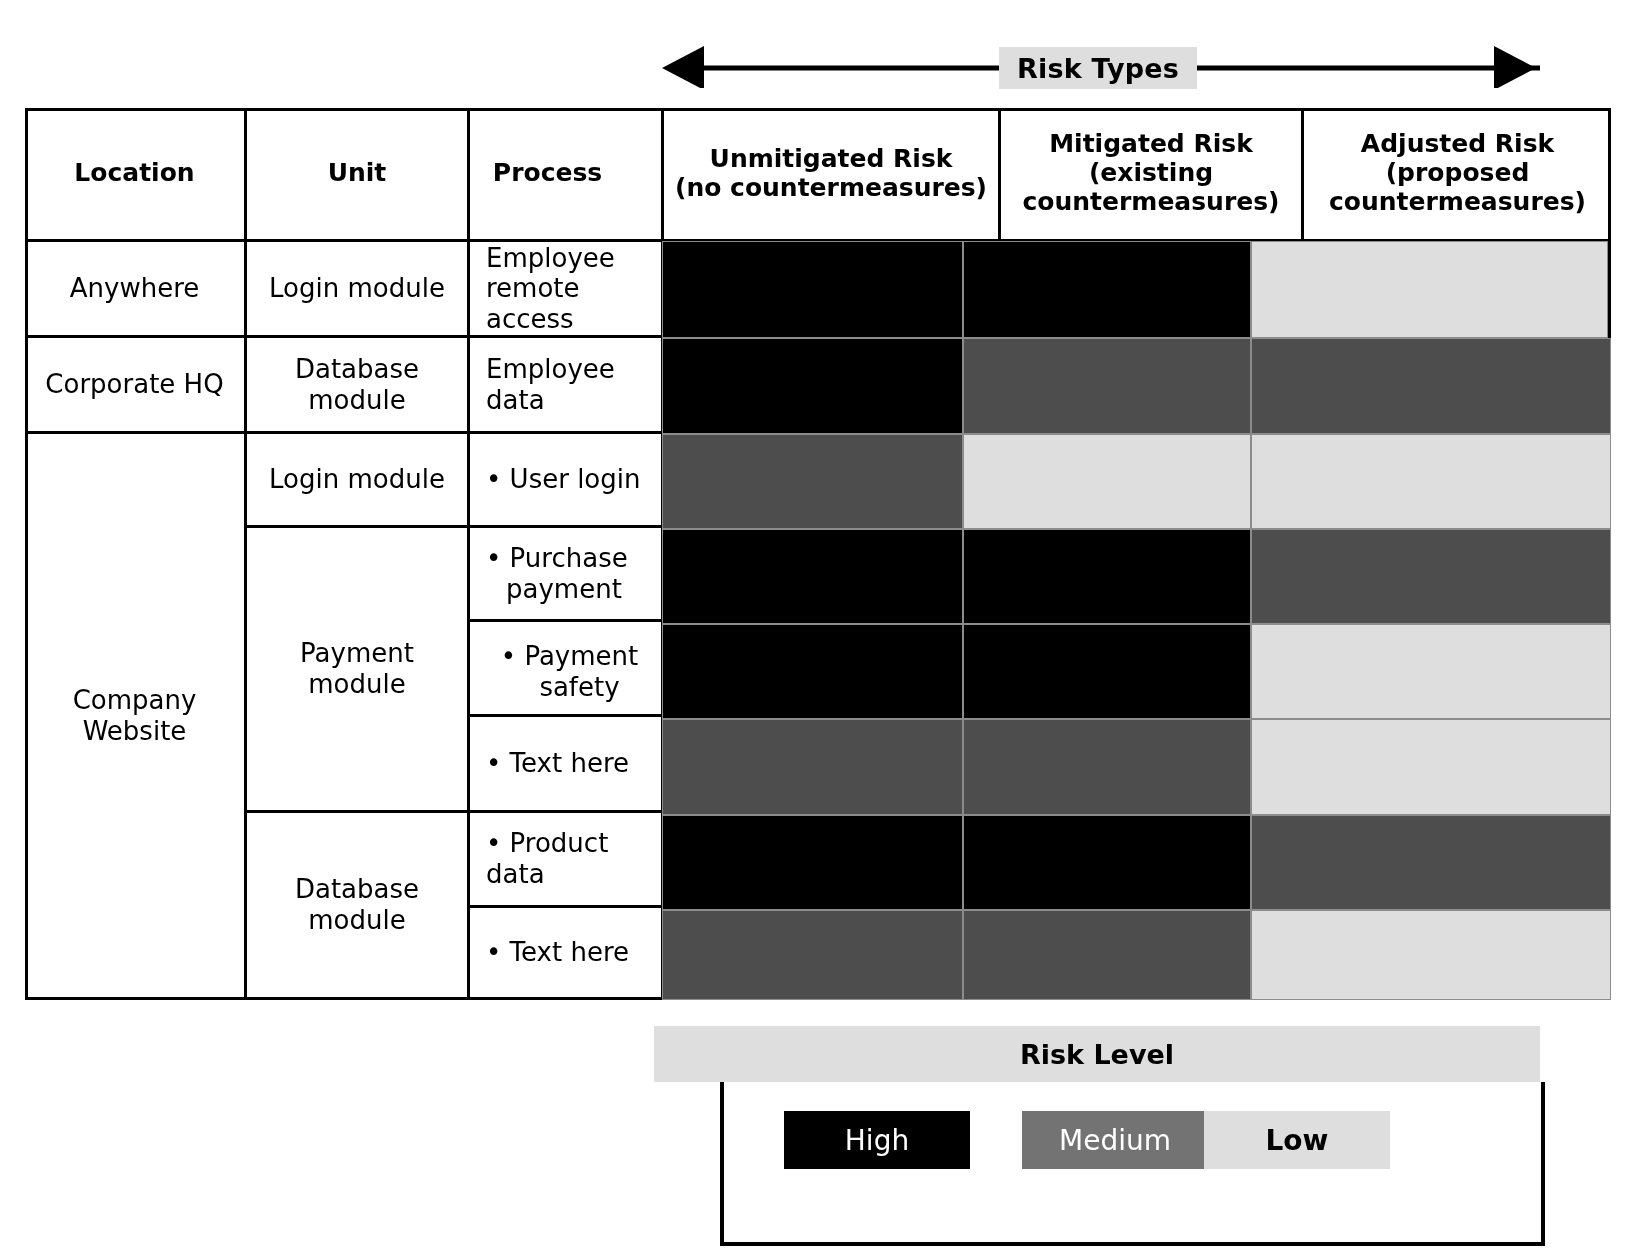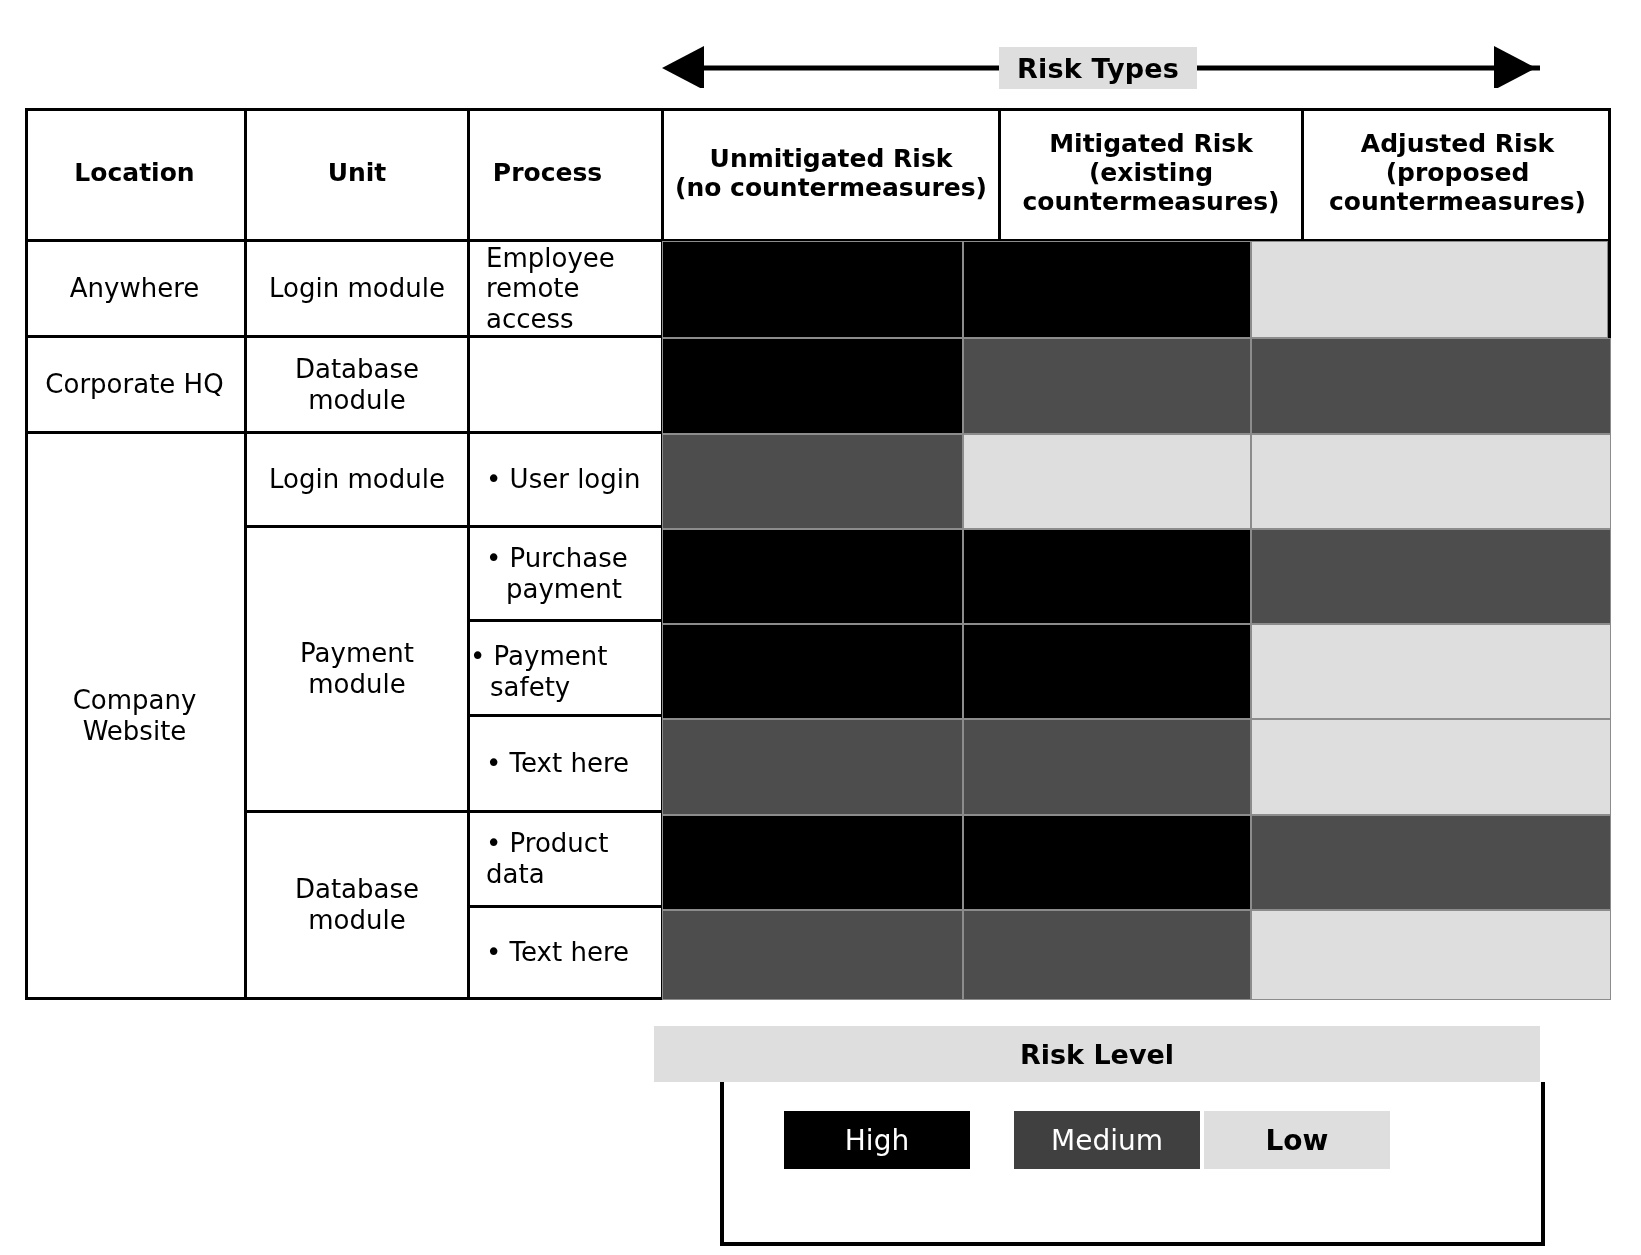--- a/index.html
+++ b/index.html
@@ -235,28 +235,31 @@
   </div>
   <div class="cell body" style="left:222px; top:705px; width:220px; height:184px; flex-direction:column;">
     <span>Database</span>
     <span>module</span>
   </div>
 
   <div class="cell body leftalign" style="left:445px; top:134px; width:191px; height:93px; flex-direction:column; align-items:flex-start; justify-content:center;">
     <span>Employee</span>
     <span>remote access</span>
   </div>
+  <div class="cell body leftalign" style="left:445px; top:230px; width:191px; height:93px;">
+    <span>Employee data</span>
+  </div>
   <div class="cell body leftalign" style="left:445px; top:326px; width:191px; height:91px;">
     <span>• User login</span>
   </div>
   <div class="cell body leftalign" style="left:445px; top:420px; width:191px; height:91px; flex-direction:column; align-items:flex-start; justify-content:center;border-radius:32px;">
     <span>• Purchase</span>
     <span style="padding-left:20px;">payment</span>
   </div>
-  <div class="cell body leftalign" style="left:429px; top:514px; width:191px; height:100px; flex-direction:column; align-items:flex-start; justify-content:center;">
+  <div class="cell body leftalign" style="left:445px; top:514px; width:191px; height:100px; flex-direction:column; align-items:center; justify-content:center;">
     <span>• Payment</span>
     <span style="padding-left:20px;">safety</span>
   </div>
   <div class="cell body leftalign" style="left:445px; top:609px; width:191px; height:93px;">
     <span>• Text here</span>
   </div>
   <div class="cell body leftalign" style="left:445px; top:705px; width:191px; height:92px;">
     <span>• Product data</span>
   </div>
   <div class="cell body leftalign" style="left:445px; top:800px; width:191px; height:89px;">
@@ -296,20 +299,20 @@
   <div class="swatch" style="left:1226px; top:802px; width:360px; height:90px; background:#dedede;"></div>
 
 </div>
 
 <div id="legend">
   <div id="legend-title-band">Risk Level</div>
   <div id="legend-box">
     <div class="legend-chip" style="left:60px; background:#000000; color:#ffffff;">
       <span>High</span>
     </div>
-    <div class="legend-chip" style="left:290px; background:#404040; color:#ffffff;">
+    <div class="legend-chip" style="left:298px; background:#737373; color:#ffffff;">
       <span>Medium</span>
     </div>
     <div class="legend-chip" style="left:480px; background:#dedede; color:#000000;font-weight:bold;">
       <span>Low</span>
     </div>
   </div>
 </div>
 
 </body></html>

